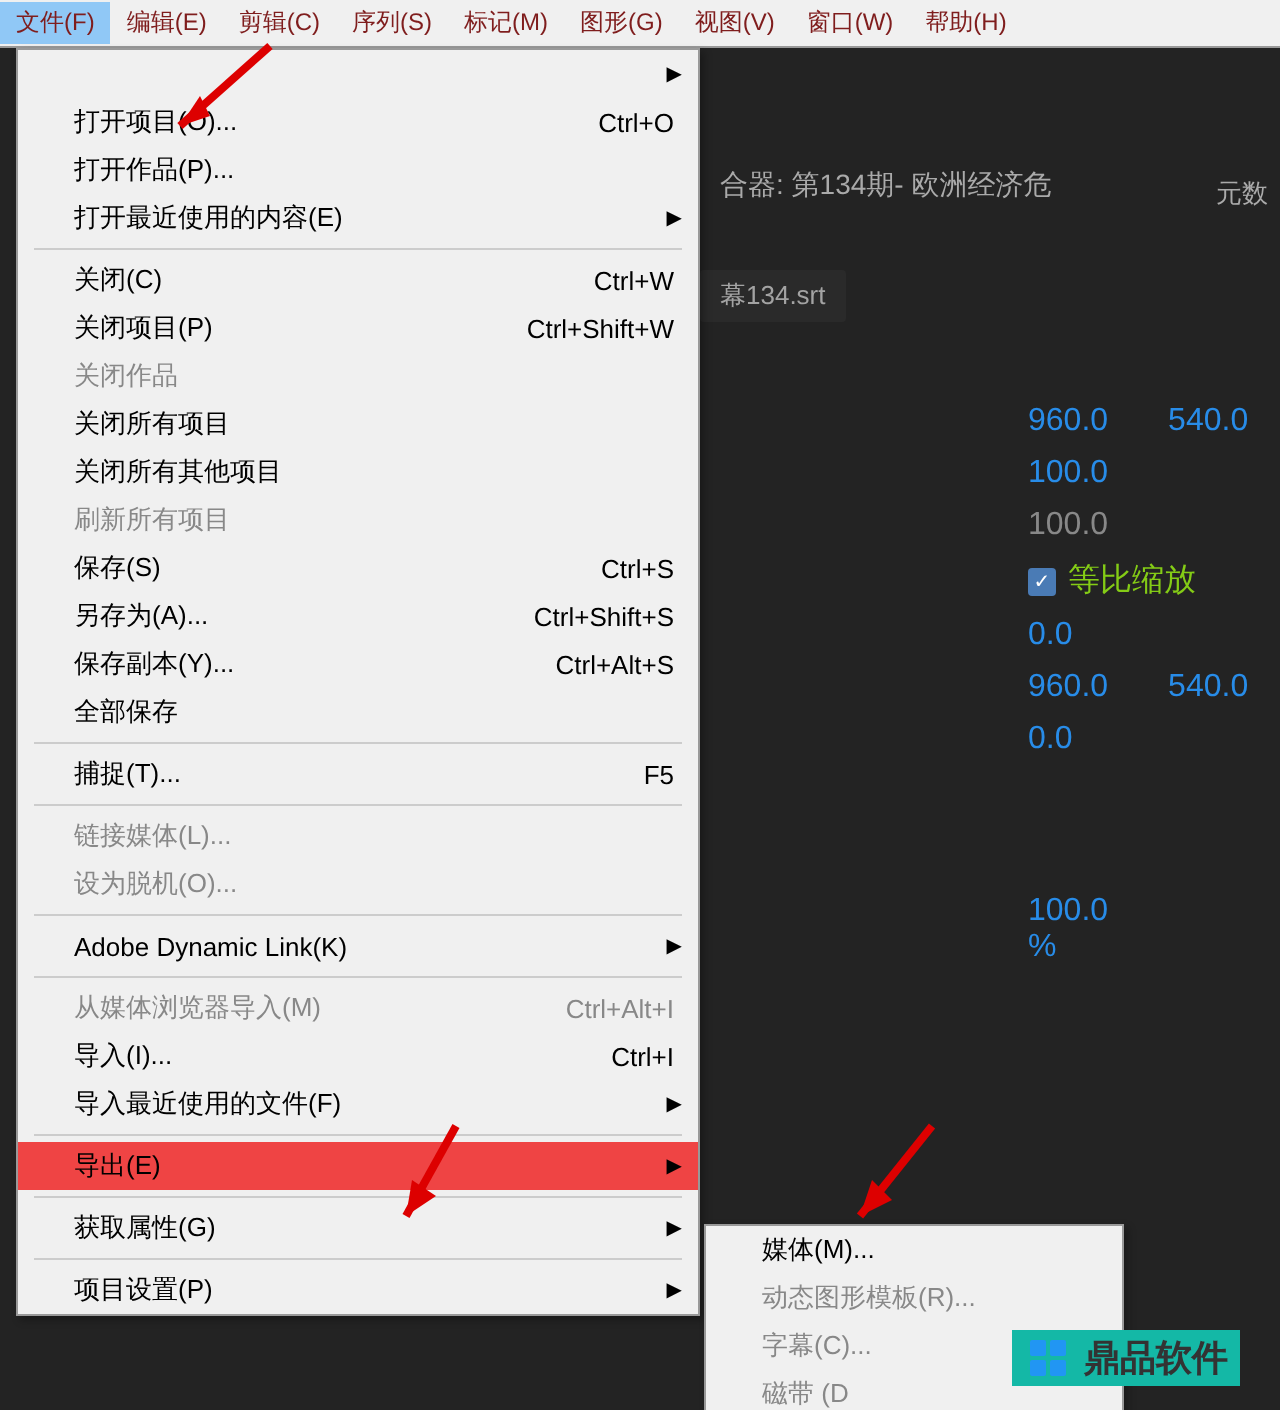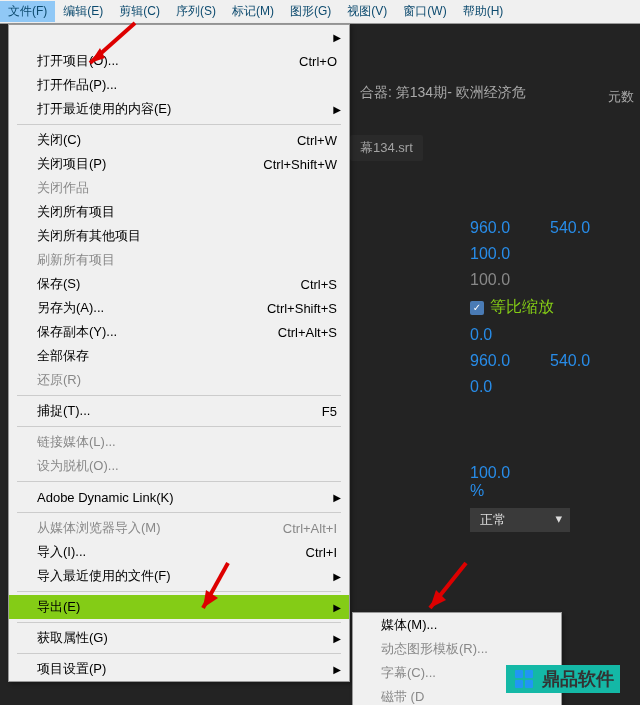--- a/index.html
+++ b/index.html
@@ -1,23 +1,23 @@
 <!DOCTYPE html>
 <html><head>
 <meta charset="utf-8">
 <style>
 * { margin: 0; padding: 0; box-sizing: border-box; font-family: "Microsoft YaHei", Arial, sans-serif; }
 body { width: 640px; height: 705px; background: #232323; overflow: hidden; position: relative; }
 .menubar { height: 24px; background: #f0f0f0; display: flex; align-items: center; border-bottom: 1px solid #999; }
-.menubar-item { padding: 2px 8px; font-size: 12px; color: #0c4a6e; cursor: default; }
+.menubar-item { padding: 2px 8px; font-size: 12px; color: #7f1d1d; cursor: default; }
 .menubar-item.active { background: #90c8f6; }
 .dropdown { position: absolute; top: 24px; left: 8px; width: 342px; background: #f0f0f0; border: 1px solid #999; box-shadow: 2px 2px 4px rgba(0,0,0,0.3); }
 .menu-item { height: 24px; display: flex; align-items: center; padding: 0 12px 0 28px; font-size: 13px; color: #000; position: relative; }
 .menu-item.disabled { color: #888; }
-.menu-item.highlight { background: #84cc16; }
+.menu-item.highlight { background: #ef4444; }
 .menu-label { flex: 1; }
 .menu-shortcut { font-size: 13px; color: #000; }
 .menu-item.disabled .menu-shortcut { color: #888; }
 .menu-sep { height: 1px; background: #ccc; margin: 3px 8px; }
 .submenu-arrow { position: absolute; right: 8px; font-size: 10px; }
 .submenu { position: absolute; top: 612px; left: 352px; width: 210px; background: #f0f0f0; border: 1px solid #999; box-shadow: 2px 2px 4px rgba(0,0,0,0.3); }
 .panel { position: absolute; top: 24px; left: 350px; right: 0; bottom: 0; background: #232323; color: #ccc; font-size: 13px; }
 .panel-header { padding: 60px 10px 10px; color: #aaa; font-size: 14px; }
 .panel-row { display: flex; align-items: center; padding: 4px 10px 4px 120px; min-height: 26px; }
 .val { color: #288ce8; margin-right: 30px; width: 50px; }
@@ -47,21 +47,21 @@
     <div class="menubar-item">窗口(W)</div>
     <div class="menubar-item">帮助(H)</div>
   </div>
 
 <div class="panel">
   <div class="panel-header">合器: 第134期- 欧洲经济危</div>
 </div>
 <div class="yuanshu">元数</div>
 <div class="srt-tab">幕134.srt</div>
 
-<div style="position:absolute;top:215px;left:350px;right:0;">
+<div style="position:absolute;top:198px;left:350px;right:0;padding-left:44px;">
   <div class="panel-row">
       <span class="val">960.0</span>
       <span class="val">540.0</span>
     </div>
   <div class="panel-row">
       <span class="val">100.0</span>
     </div>
   <div class="panel-row">
       <span class="val-dim">100.0</span>
     </div>
@@ -76,23 +76,20 @@
       <span class="val">960.0</span>
       <span class="val">540.0</span>
     </div>
   <div class="panel-row">
       <span class="val">0.0</span>
     </div>
   <div style="height:60px"></div>
   <div class="panel-row">
       <span class="val">100.0 %</span>
     </div>
-  <div class="panel-row">
-      <span class="dropdown-sel">正常</span>
-    </div>
 </div>
 
 <div class="dropdown">
     <div class="menu-item">
       <span class="submenu-arrow">▶</span>
     </div>
     <div class="menu-item">
       <span class="menu-label">打开项目(O)...</span>
       <span class="menu-shortcut">Ctrl+O</span>
     </div>
@@ -131,23 +128,20 @@
     <div class="menu-item">
       <span class="menu-label">另存为(A)...</span>
       <span class="menu-shortcut">Ctrl+Shift+S</span>
     </div>
     <div class="menu-item">
       <span class="menu-label">保存副本(Y)...</span>
       <span class="menu-shortcut">Ctrl+Alt+S</span>
     </div>
     <div class="menu-item">
       <span class="menu-label">全部保存</span>
-    </div>
-    <div class="menu-item disabled">
-      <span class="menu-label">还原(R)</span>
     </div>
     <div class="menu-sep"></div>
     <div class="menu-item">
       <span class="menu-label">捕捉(T)...</span>
       <span class="menu-shortcut">F5</span>
     </div>
     <div class="menu-sep"></div>
     <div class="menu-item disabled">
       <span class="menu-label">链接媒体(L)...</span>
     </div>

